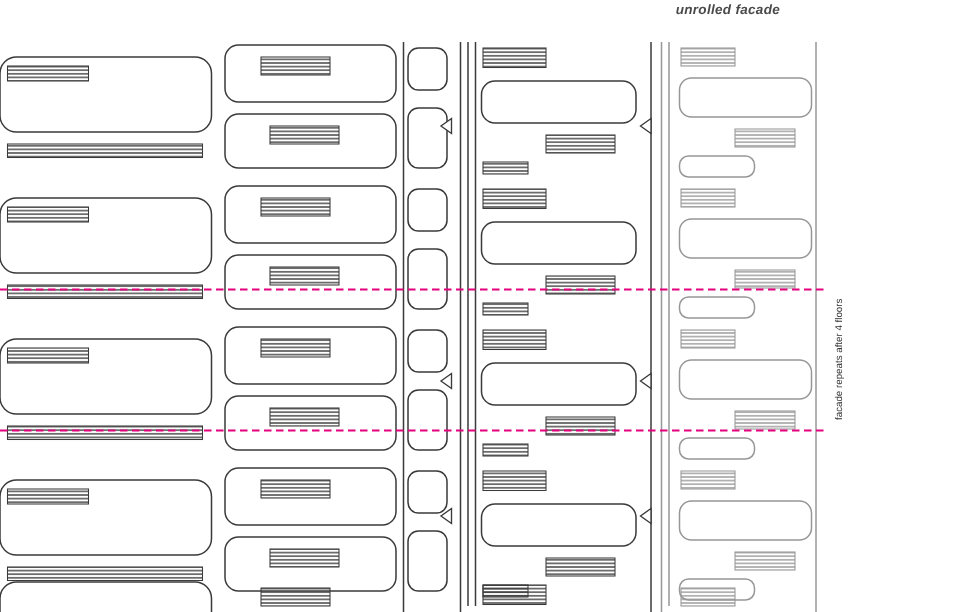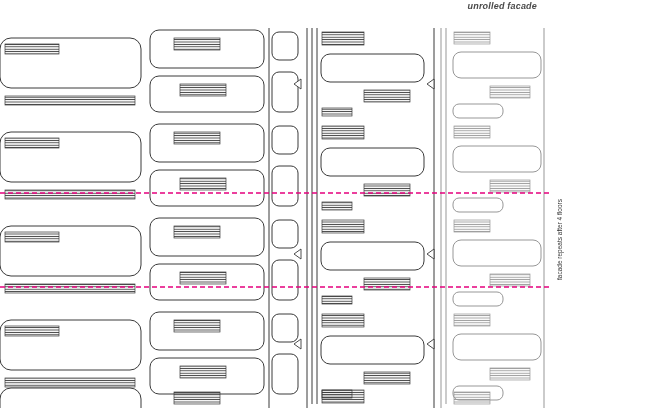--- a/index.html
+++ b/index.html
@@ -2,21 +2,20 @@
 <html><head>
 <meta charset="utf-8">
 <style>
   html,body{margin:0;padding:0;background:#fff;}
   .stage{
     position:relative;
     width:620px;height:408px;
     background:#ffffff;
     overflow:hidden;
     font-family:"Liberation Sans", sans-serif;
-    padding-left:17px;
   }
   .title{
     position:absolute;
     top:1px; right:100px;
     font-size:9px;
     font-weight:bold;
     font-style:italic;
     color:#4a4a4a;
     letter-spacing:.2px;
     white-space:nowrap;

